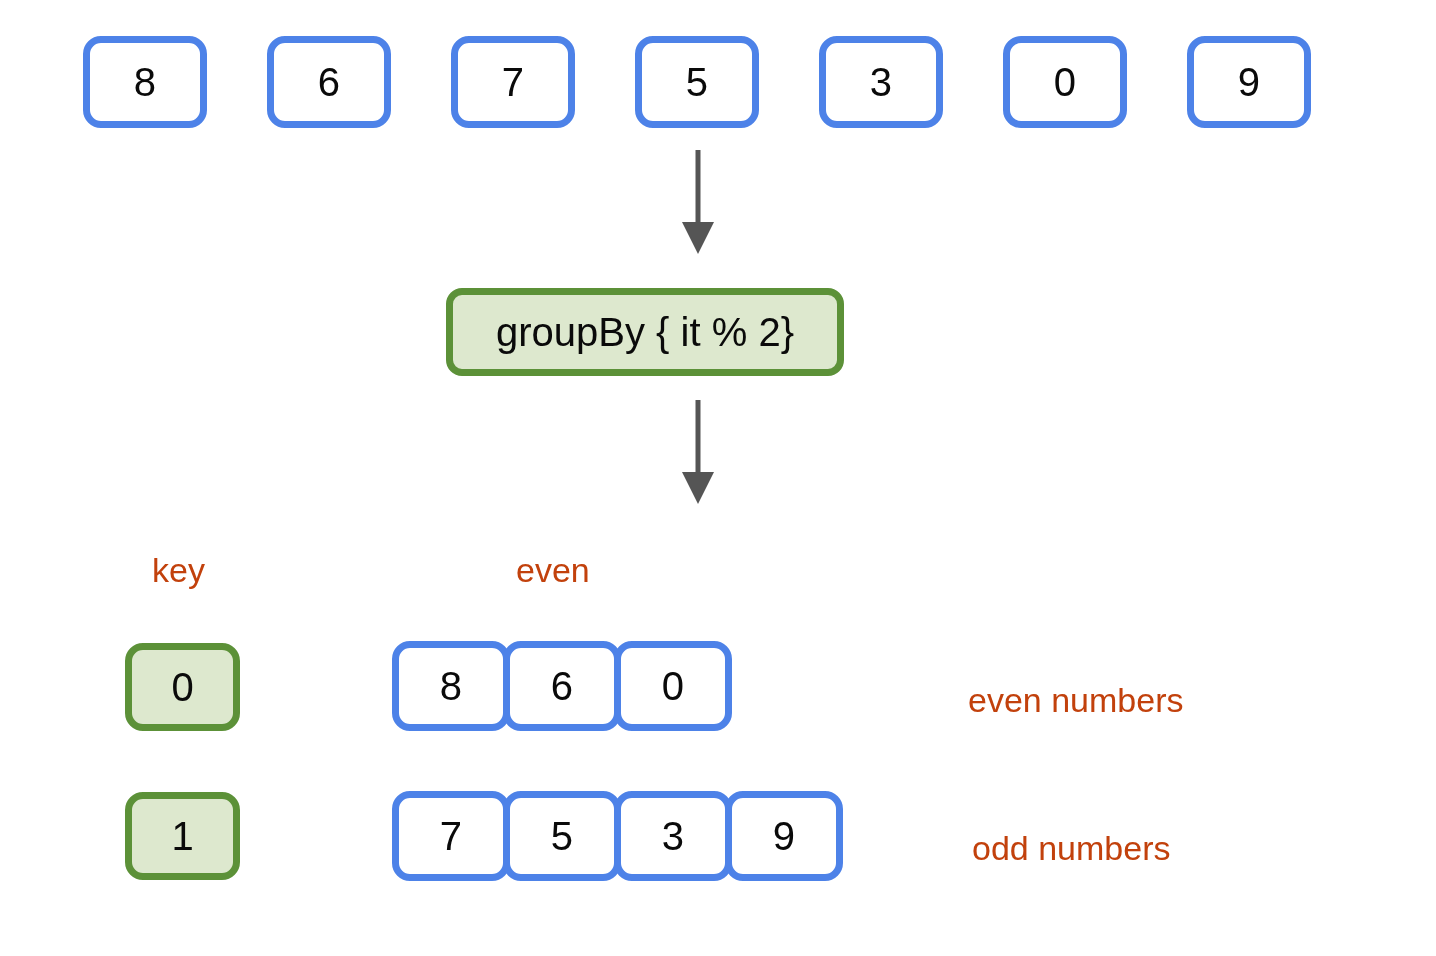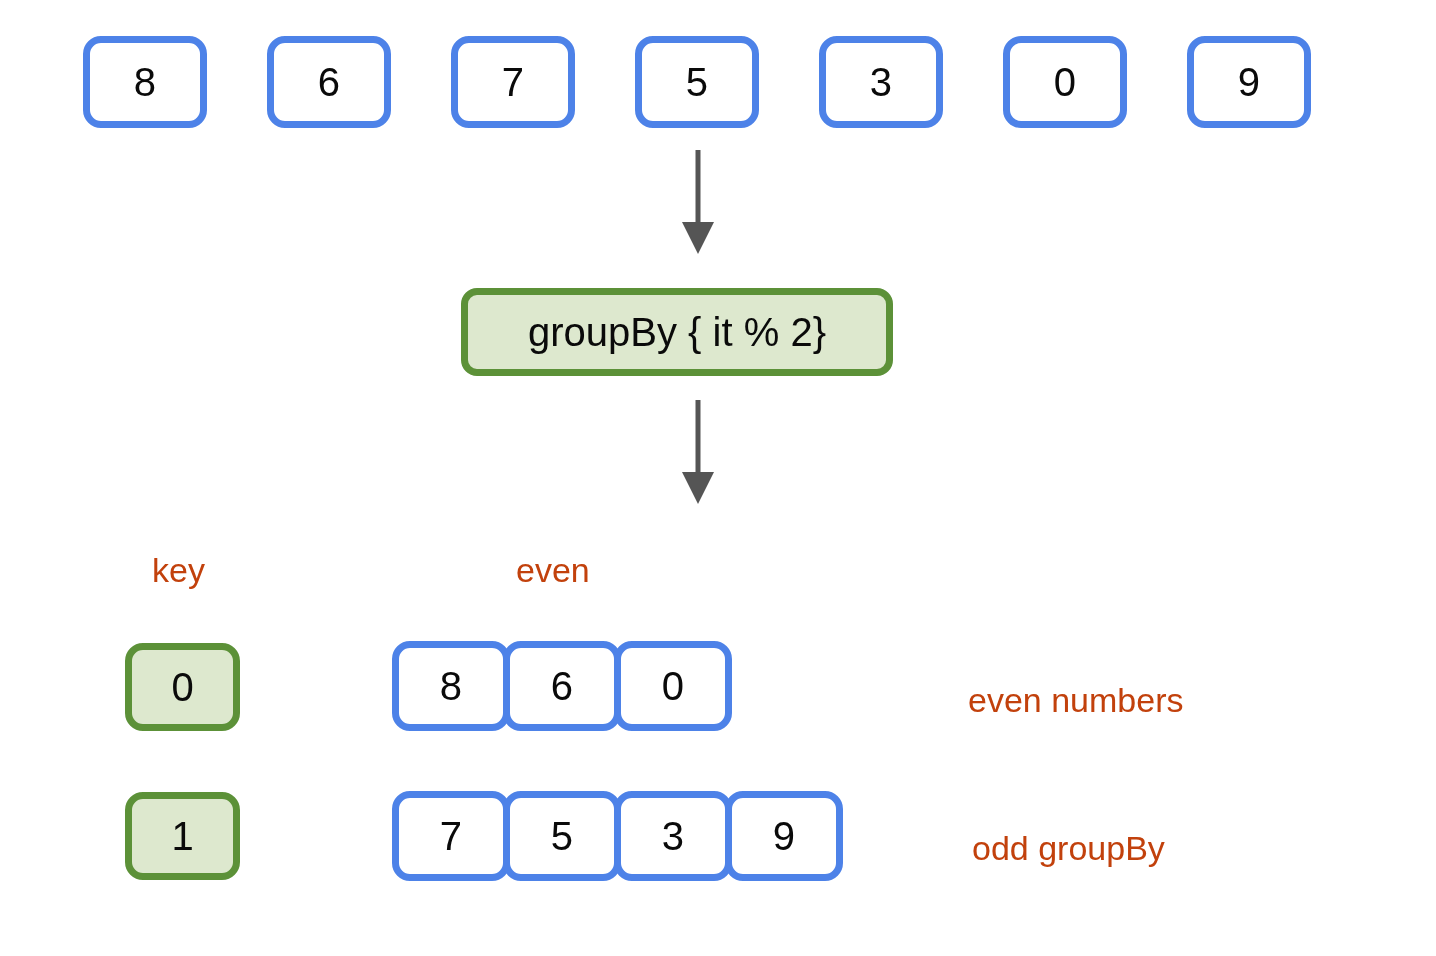--- a/index.html
+++ b/index.html
@@ -121,21 +121,21 @@
       </div>
     </div>
 
   <div class="arrow" style="left:676px; top:150px;">
     <svg width="44" height="110" viewBox="0 0 44 110">
       <line x1="22" y1="0" x2="22" y2="80" stroke="#555555" stroke-width="5"></line>
       <polygon points="22,104 6,72 38,72" fill="#555555"></polygon>
     </svg>
   </div>
 
-  <div class="node op-pill" style="left:461px; top:288px; width:432px; height:88px;">
+  <div class="node op-pill" style="left:446px; top:288px; width:398px; height:88px;">
     <span>groupBy { it % 2}</span>
   </div>
 
   <div class="arrow" style="left:676px; top:400px;">
     <svg width="44" height="110" viewBox="0 0 44 110">
       <line x1="22" y1="0" x2="22" y2="80" stroke="#555555" stroke-width="5"></line>
       <polygon points="22,104 6,72 38,72" fill="#555555"></polygon>
     </svg>
   </div>
 
@@ -173,15 +173,15 @@
         <span>5</span>
       </div>
       <div class="node box-blue joined" style="position: relative; width: 118px; height: 90px;">
         <span>3</span>
       </div>
       <div class="node box-blue joined" style="position: relative; width: 118px; height: 90px;">
         <span>9</span>
       </div>
     </div>
 
-  <div class="label-blue" style="left:972px; top:831px;">odd groupBy</div>
+  <div class="label-blue" style="left:972px; top:831px;">odd numbers</div>
 
 </div>
 
 </body></html>

